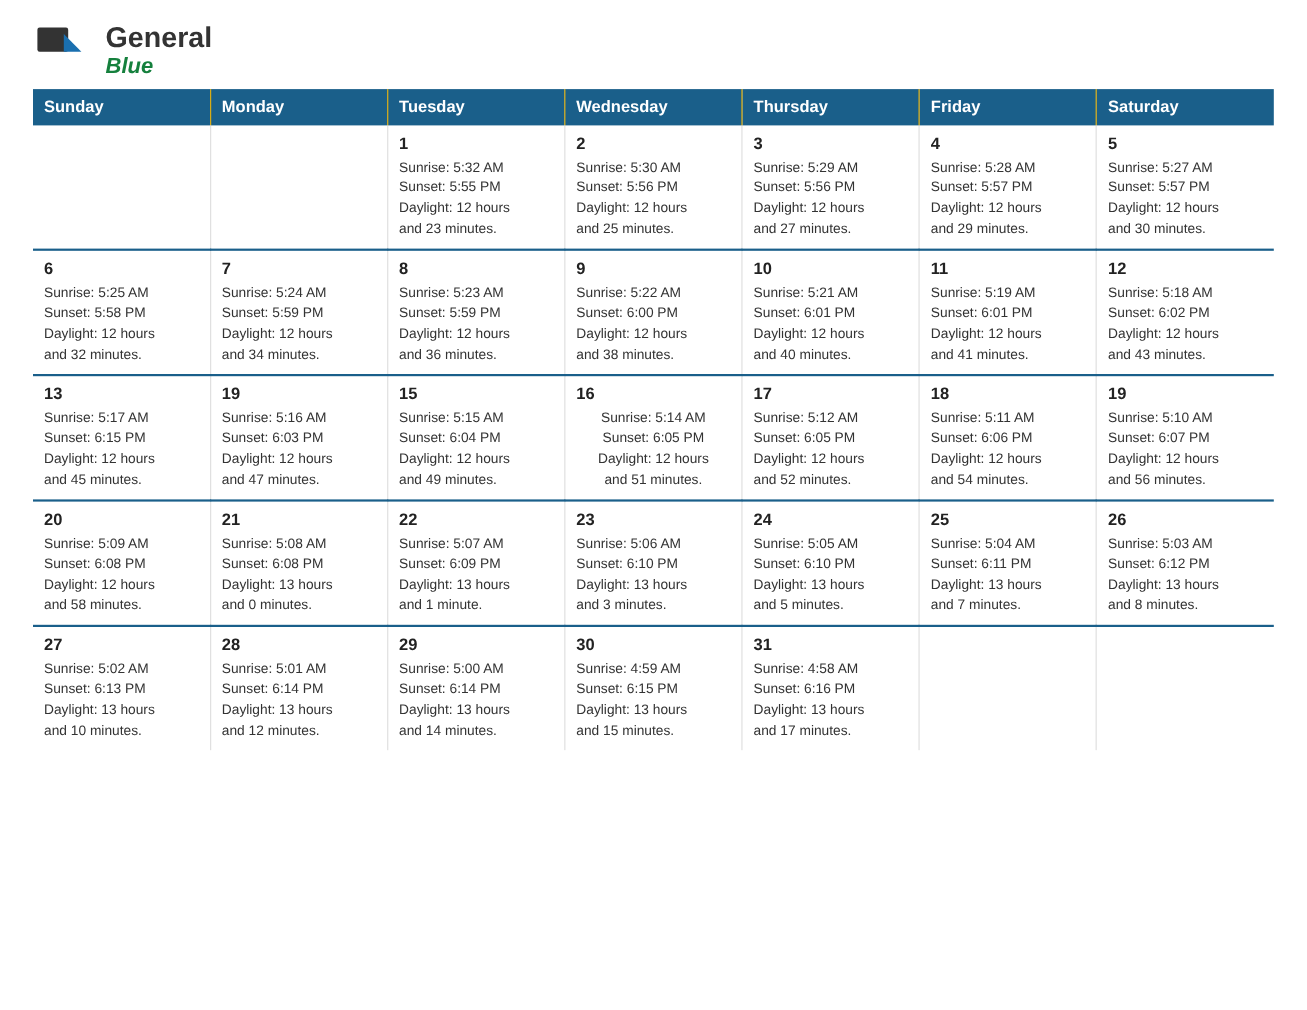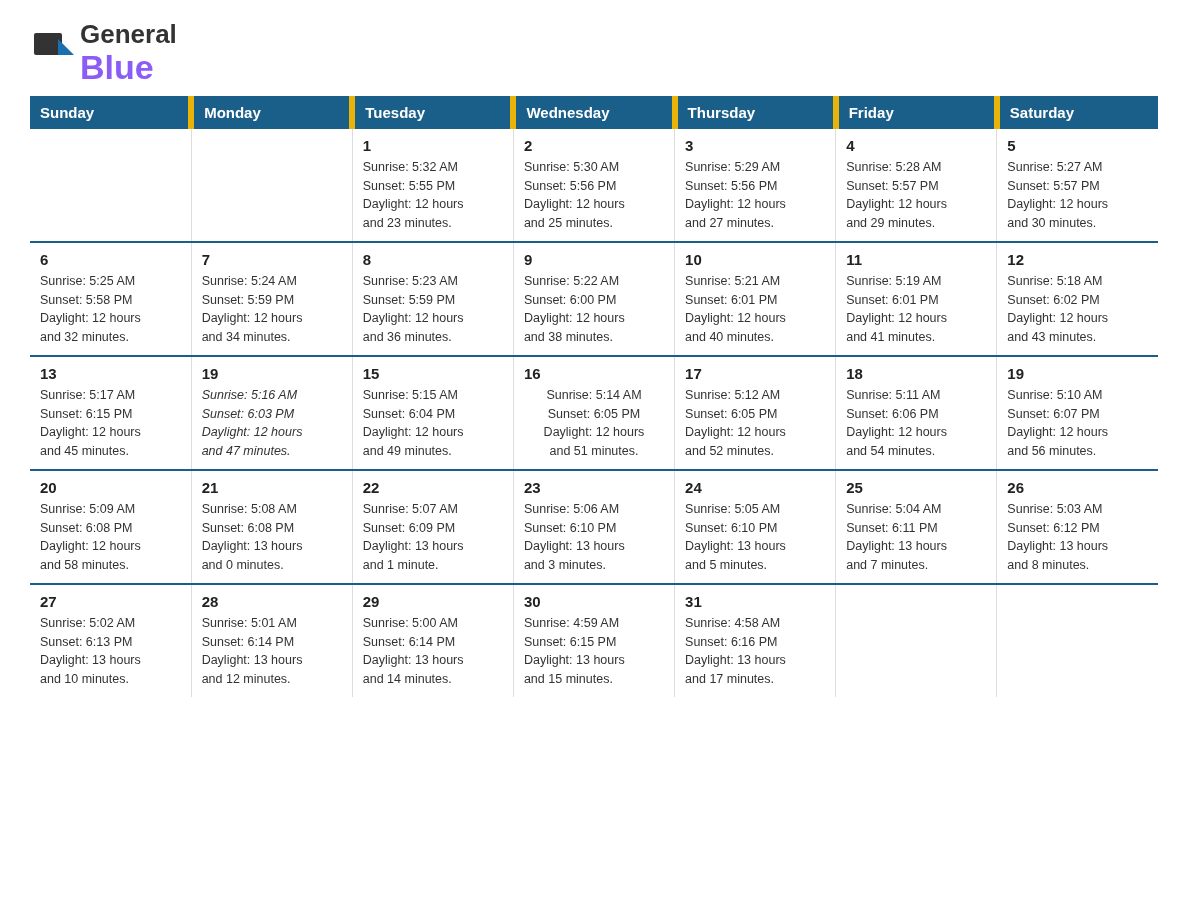--- a/index.html
+++ b/index.html
@@ -43,21 +43,21 @@
     }
     thead tr {
       background-color: #1a5f8a;
     }
     thead th {
       color: #fff;
       font-size: 15px;
       font-weight: 600;
       padding: 8px 10px;
       text-align: left;
-      border-right: 6px solid #eab308;
+      border-right: 1px solid #eab308;
     }
     thead th:last-child {
       border-right: none;
     }
     tbody tr {
       border-bottom: 2px solid #1a5f8a;
     }
     tbody td {
       vertical-align: top;
       padding: 8px 10px;
@@ -81,36 +81,36 @@
       font-size: 12.5px;
       color: #333;
       line-height: 1.5;
     }
     tbody tr:last-child {
       border-bottom: none;
     }
     .logo-wrapper {
       display: flex;
       align-items: center;
-      gap: 2px;
+      gap: 18px;
     }
   </style>
 </head>
 <body>
 
 <div class="header-area">
   <div class="logo">
     <div class="logo-wrapper">
       <svg width="48" height="48" viewBox="0 0 48 48">
         <rect x="4" y="4" width="28" height="22" rx="2" fill="#333"></rect>
         <polygon points="28,10 44,26 28,26" fill="#1a6faf"></polygon>
       </svg>
       <div>
         <div style="font-size:26px;font-weight:bold;color:#333;line-height:1.1;">General</div>
-        <div style="font-size:34px;font-weight:bold;color:#8b5cf6;line-height:1.1;">Blue</div>
+        <div style="font-size:20px;font-weight:bold;color:#15803d;line-height:1.1;font-style:italic;">Blue</div>
       </div>
     </div>
   </div>
 </div>
 
 <table>
   <thead>
     <tr>
     <th>Sunday</th>
         <th>Monday</th>
@@ -215,21 +215,21 @@
       <tr>
         <td>
           <span class="day-number">13</span>
           <div class="day-info" style="white-space: pre-line;">Sunrise: 5:17 AM
 Sunset: 6:15 PM
 Daylight: 12 hours
 and 45 minutes.</div>
         </td>
         <td>
           <span class="day-number">19</span>
-          <div class="day-info" style="white-space: pre-line; font-style: italic;">Sunrise: 5:16 AM
+          <div class="day-info" style="white-space: pre-line;">Sunrise: 5:16 AM
 Sunset: 6:03 PM
 Daylight: 12 hours
 and 47 minutes.</div>
         </td>
         <td>
           <span class="day-number">15</span>
           <div class="day-info" style="white-space: pre-line;">Sunrise: 5:15 AM
 Sunset: 6:04 PM
 Daylight: 12 hours
 and 49 minutes.</div>

